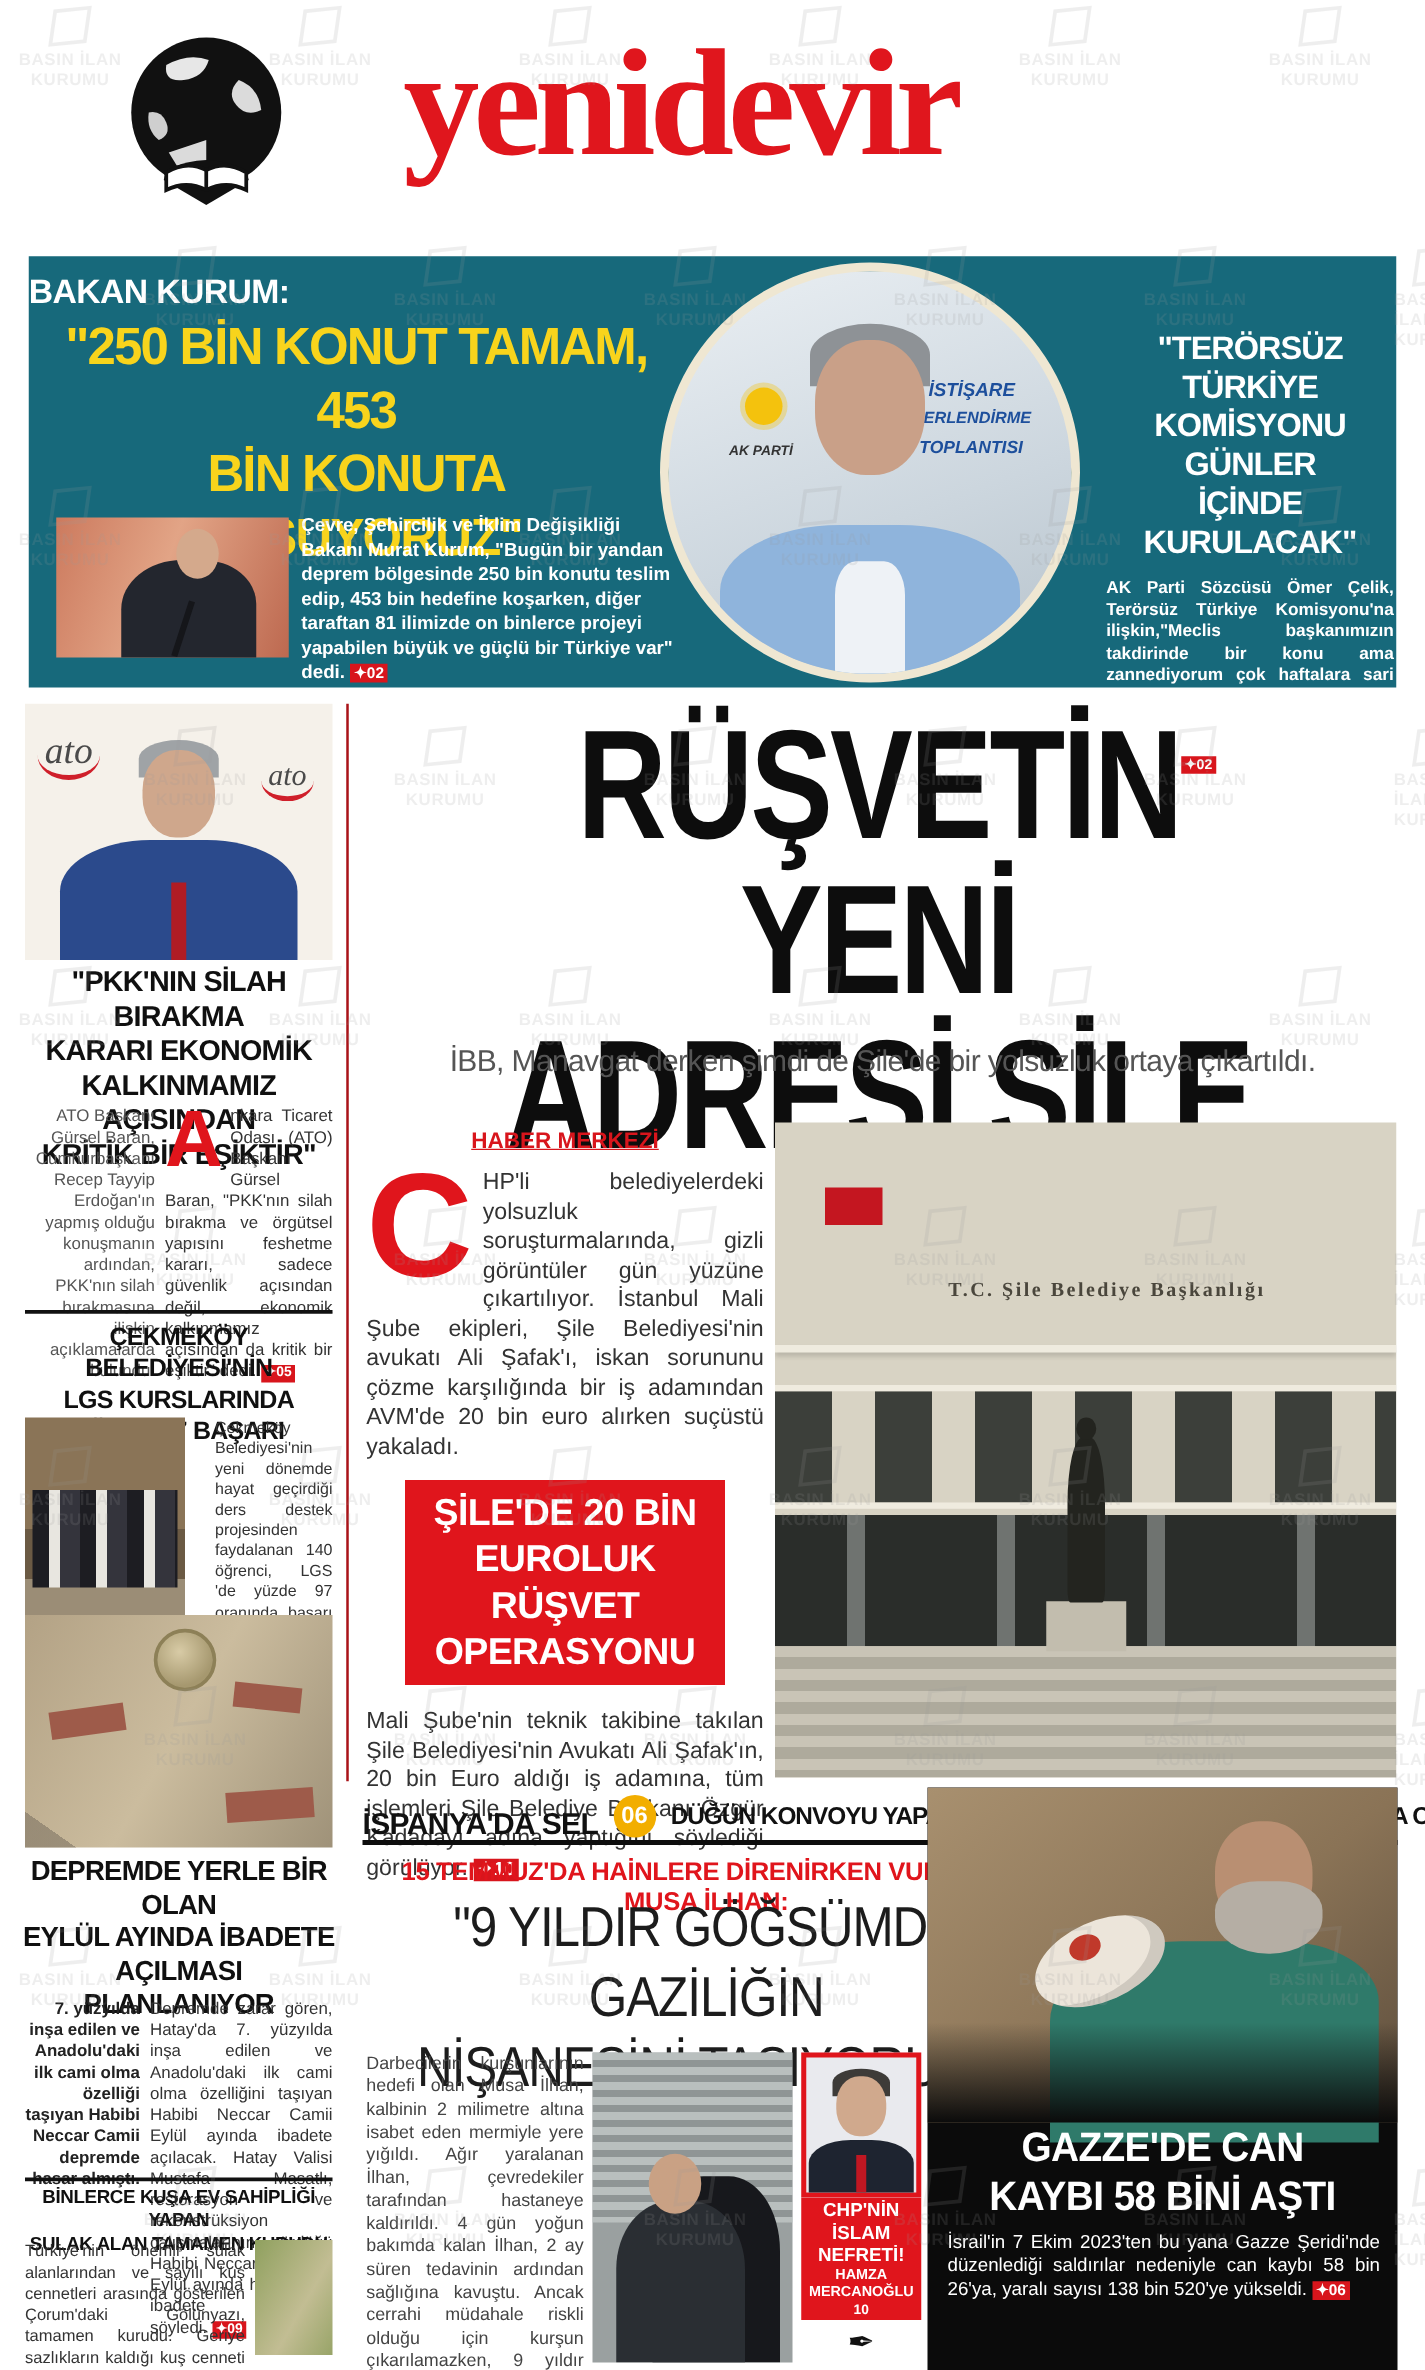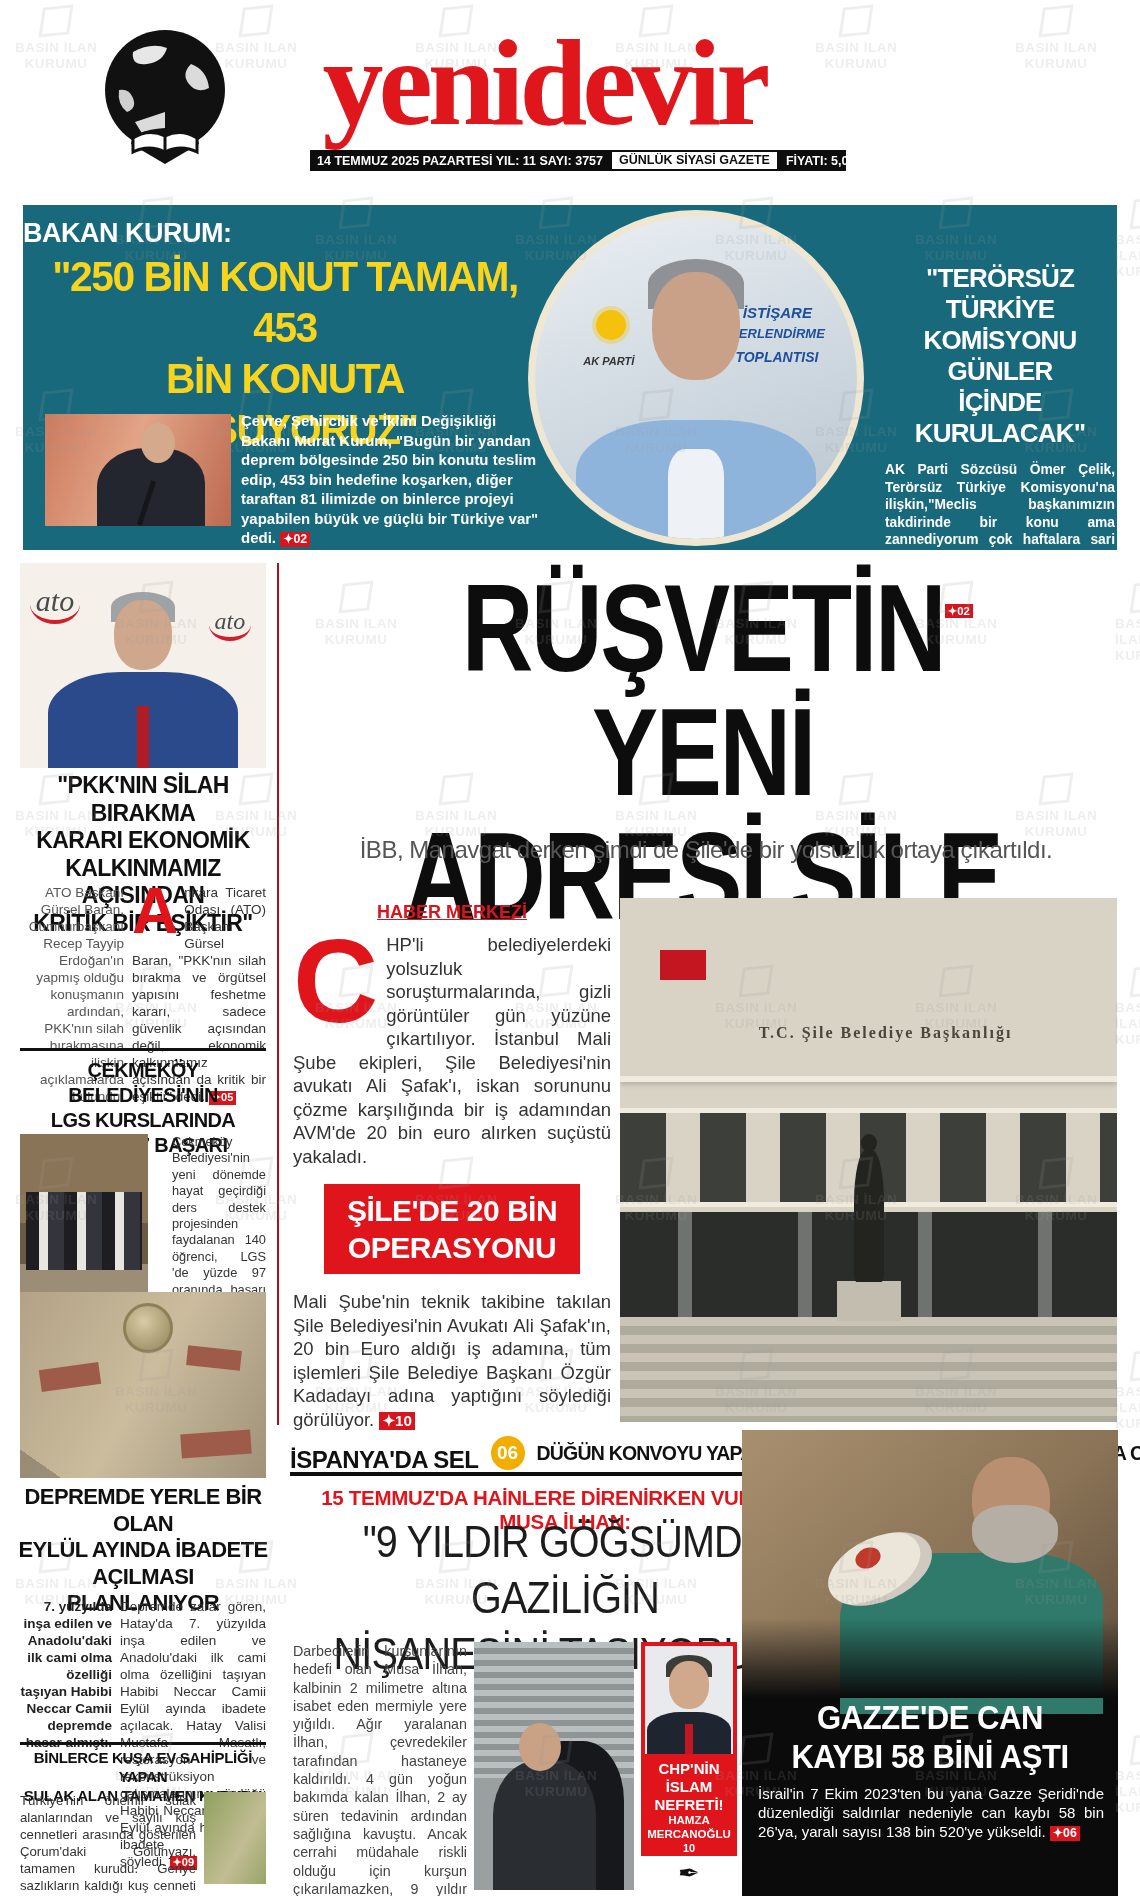--- a/index.html
+++ b/index.html
@@ -171,25 +171,20 @@
       <path d="M38 26 q18 -10 34 -4 q-4 14 -20 16 q-16 2 -14 -12z" fill="#fff" opacity=".9"></path>
       <path d="M96 38 q16 6 18 24 q-12 6 -20 -4 q-8 -10 2 -20z" fill="#fff" opacity=".85"></path>
       <path d="M24 64 q10 -2 14 8 q4 10 -6 14 q-10 -8 -8 -22z" fill="#fff" opacity=".8"></path>
       <path d="M40 96 l30 -10 l0 32 q-6 6 -14 4 z" fill="#fff" opacity=".85"></path>
       <path d="M70 138 l-34 -20 q2 -14 34 -16 q32 2 34 16 l-34 20z" fill="#111"></path>
       <path d="M38 112 q16 -10 32 -2 q16 -8 32 2 l0 14 q-16 -8 -32 0 q-16 -8 -32 0 z" fill="#fff" stroke="#111" stroke-width="3"></path>
       <line x1="70" y1="108" x2="70" y2="126" stroke="#111" stroke-width="3"></line>
     </svg>
   </div>
   <div class="abs masthead-title">yenidevir</div>
-  <div class="abs date-strip">
-    <span class="seg">14 TEMMUZ 2025 PAZARTESİ YIL: 11  SAYI: 3757</span>
-    <span class="seg white-seg">GÜNLÜK SİYASİ GAZETE</span>
-    <span class="seg" style="margin-left:auto">FİYATI: 5,00 TL</span>
-  </div>
 
   <div class="abs top-band">
     <div class="abs tb-kicker">BAKAN KURUM:</div>
     <div class="abs tb-headline">
       <div>"250 BİN KONUT TAMAM, 453</div>
       <div>BİN KONUTA KOŞUYORUZ"</div>
     </div>
     <div class="abs tb-photo">
       <div class="mk-suit"></div>
         <div class="mk-head"></div>
@@ -297,20 +292,21 @@
   <div class="abs main-sub">
     <div>İBB, Manavgat derken şimdi de Şile'de bir yolsuzluk ortaya çıkartıldı.</div>
   </div>
   <div class="abs main-col">
     <div class="byline">HABER MERKEZİ</div>
     <div class="main-p">
       <span class="dropcap-big">C</span><span>HP'li belediyelerdeki yolsuzluk soruşturmalarında, gizli görüntüler gün yüzüne çıkartılıyor. İstanbul Mali Şube ekipleri, Şile Belediyesi'nin avukatı Ali Şafak'ı, iskan sorununu çözme karşılığında bir iş adamından AVM'de 20 bin euro alırken suçüstü yakaladı.</span>
     </div>
     <div class="redbox">
       <div>ŞİLE'DE 20 BİN</div>
+      <div>EUROLUK RÜŞVET</div>
       <div>OPERASYONU</div>
     </div>
     <div class="main-p">
       <span>Mali Şube'nin teknik takibine takılan  Şile Belediyesi'nin Avukatı Ali Şafak'ın, 20 bin Euro aldığı iş adamına, tüm işlemleri Şile Belediye Başkanı Özgür Kadadayı adına yaptığını söylediği görülüyor. </span><span class="badge">✦10</span>
     </div>
   </div>
   <div class="abs building-photo">
     <div class="b-flag"></div>
     <span class="b-sign">T.C. Şile Belediye Başkanlığı</span>
     <div class="b-cornice"></div>

